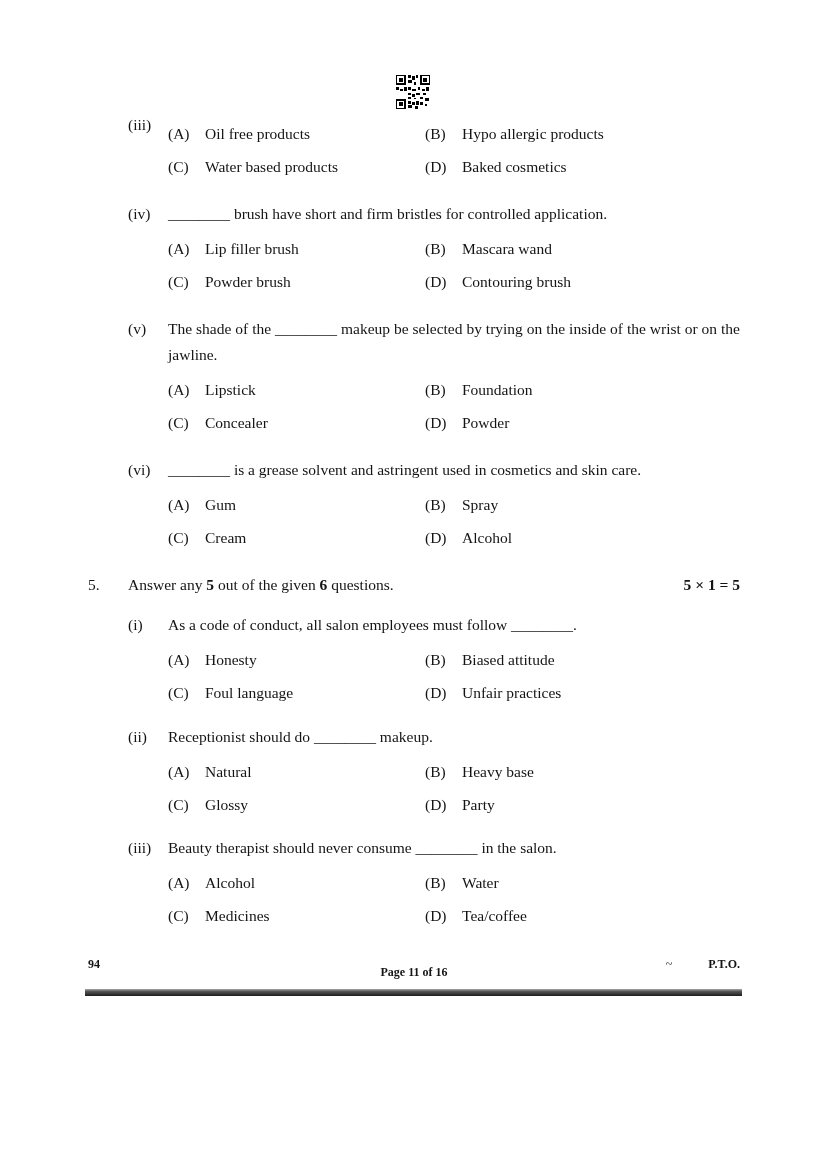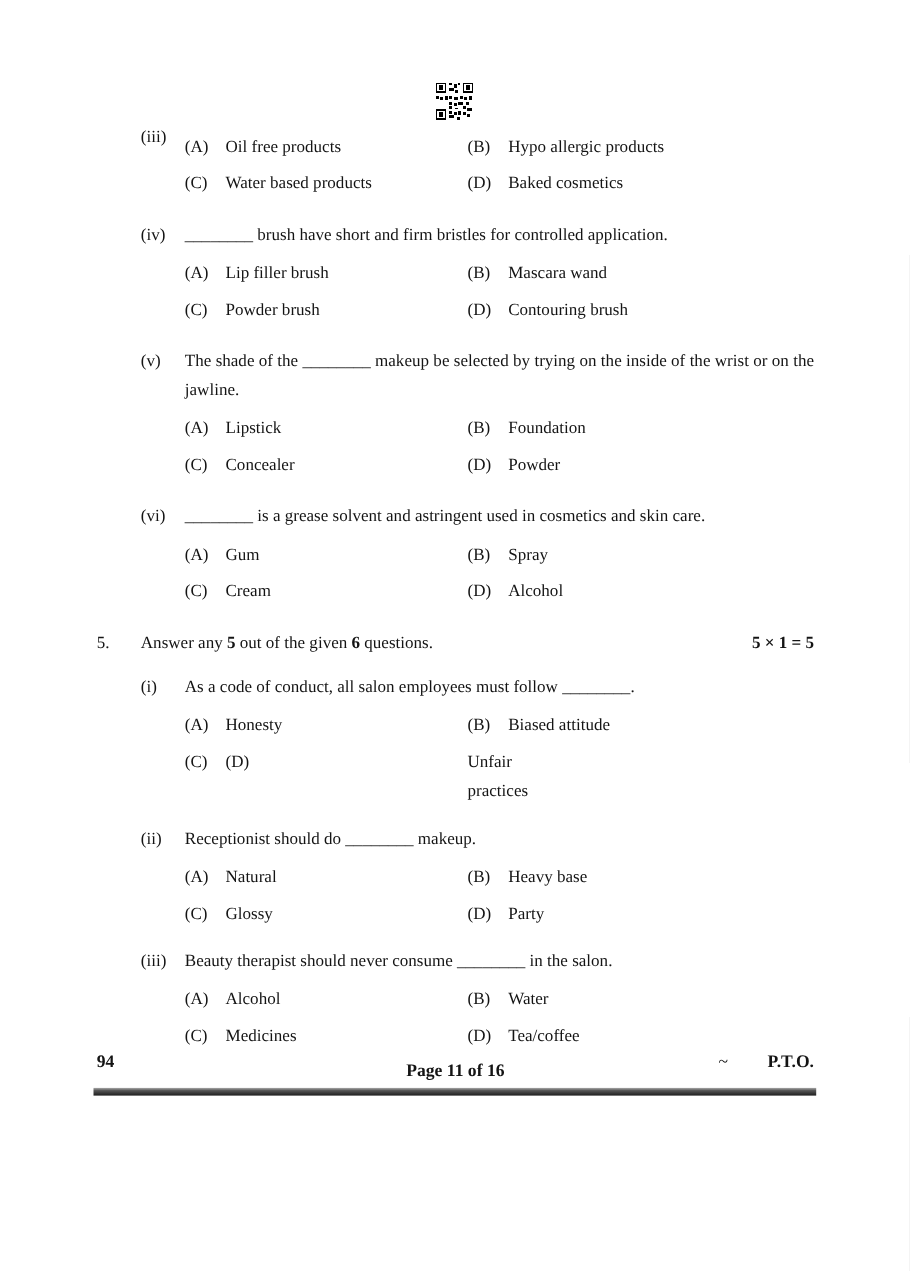--- a/index.html
+++ b/index.html
@@ -45,21 +45,21 @@
   .marks { font-weight: bold; margin-left: 18px; white-space: nowrap; line-height: 1.68; text-align: center; }
   .q5 .sub { margin-bottom: 17px; }
   .q5 .sublist { margin-top: 14px; }
   b.inlinebold { font-weight: bold; }
   .footer {
     position: absolute;
     left: 88px;
     width: 652px;
     top: 957px;
     height: 24px;
-    font-size: 16px;
+    font-size: 12px;
     font-weight: bold;
   }
   .footer .code { position: absolute; left: 0; top: 0; }
   .footer .pageno { position: absolute; left: 50%; transform: translateX(-50%); top: 8px; }
   .footer .rightgroup { position: absolute; right: 0; top: 0; display: flex; gap: 36px; align-items: baseline; }
   .footer .tilde { font-weight: normal; }
   .bottom-rule {
     position: absolute;
     left: 85px;
     top: 989px;
@@ -200,20 +200,21 @@
           <div class="qblock sub">
             <div class="qnum">(i)</div>
             <div class="qbody">
               <div class="qtext">As a code of conduct, all salon employees must follow ________.</div>
               <div class="options">
                 <span>(A)</span>
                 <span>Honesty</span>
                 <span>(B)</span>
                 <span>Biased attitude</span>
                 <span>(C)</span>
+                <span>Foul language</span>
                 <span>(D)</span>
                 <span>Unfair practices</span>
               </div>
             </div>
           </div>
 
           <div class="qblock sub">
             <div class="qnum">(ii)</div>
             <div class="qbody">
               <div class="qtext">Receptionist should do ________ makeup.</div>

